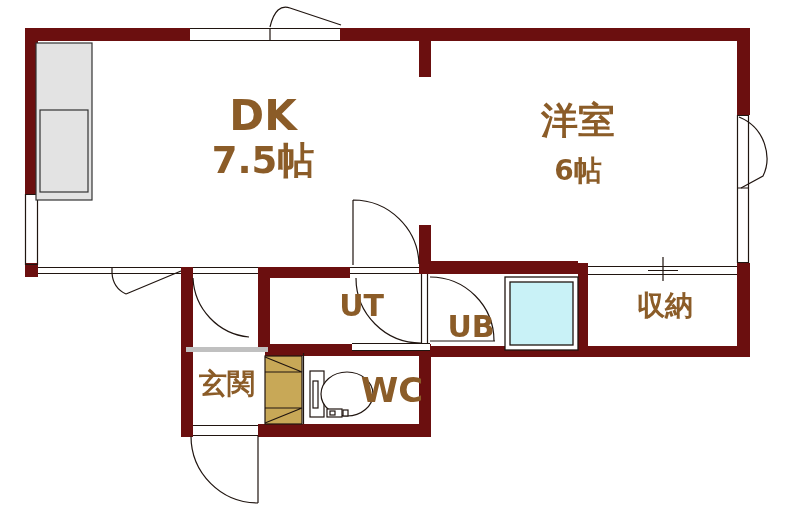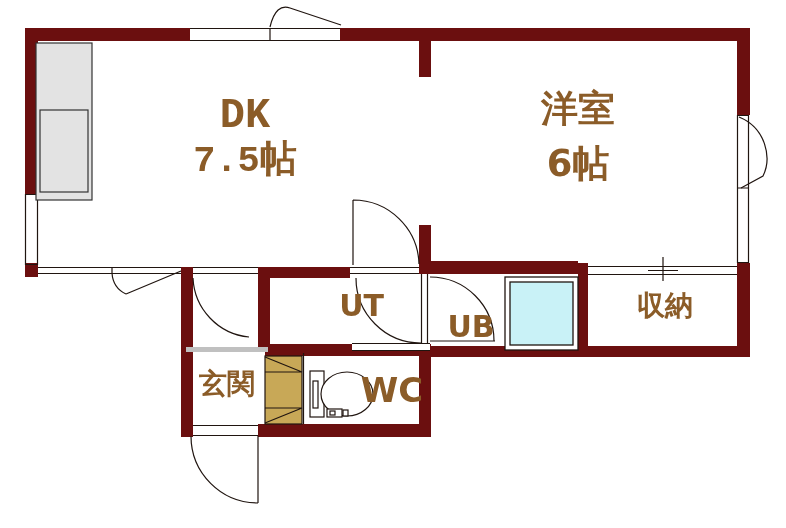--- a/index.html
+++ b/index.html
@@ -14,24 +14,24 @@
   .room-label{
     position:absolute;
     color:#8b5c28;
     font-weight:bold;
     text-align:center;
     line-height:1.15;
     white-space:nowrap;
   }
   .step{position:absolute;background:#c0c0c0;}
   svg.overlay{position:absolute;left:0;top:0;width:786px;height:528px;}
-  .lbl-dk{left:150px;top:92px;width:190px;font-size:42px;font-family:Liberation Mono, monospace;}
+  .lbl-dk{left:168px;top:92px;width:190px;font-size:42px;}
   .lbl-dk .size{font-size:37px;}
-  .lbl-yo{left:488px;top:88px;width:180px;font-size:37px;}
-  .lbl-yo .size{font-size:37px;margin-top:12px;}
+  .lbl-yo{left:488px;top:100px;width:180px;font-size:37px;}
+  .lbl-yo .size{font-size:28px;margin-top:12px;}
   .lbl-ut{left:322px;top:289px;width:62px;font-size:30px;text-align:right;}
   .lbl-ub{left:444px;top:290px;width:54px;font-size:30px;margin-top:20px;}
   .lbl-shuno{left:614px;top:290px;width:102px;font-size:28px;}
   .lbl-genkan{left:190px;top:368px;width:74px;font-size:28px;}
   .lbl-wc{left:360px;top:371px;width:64px;font-size:34px;}
   .size{display:block;}
 </style>
 </head>
 <body>
 

